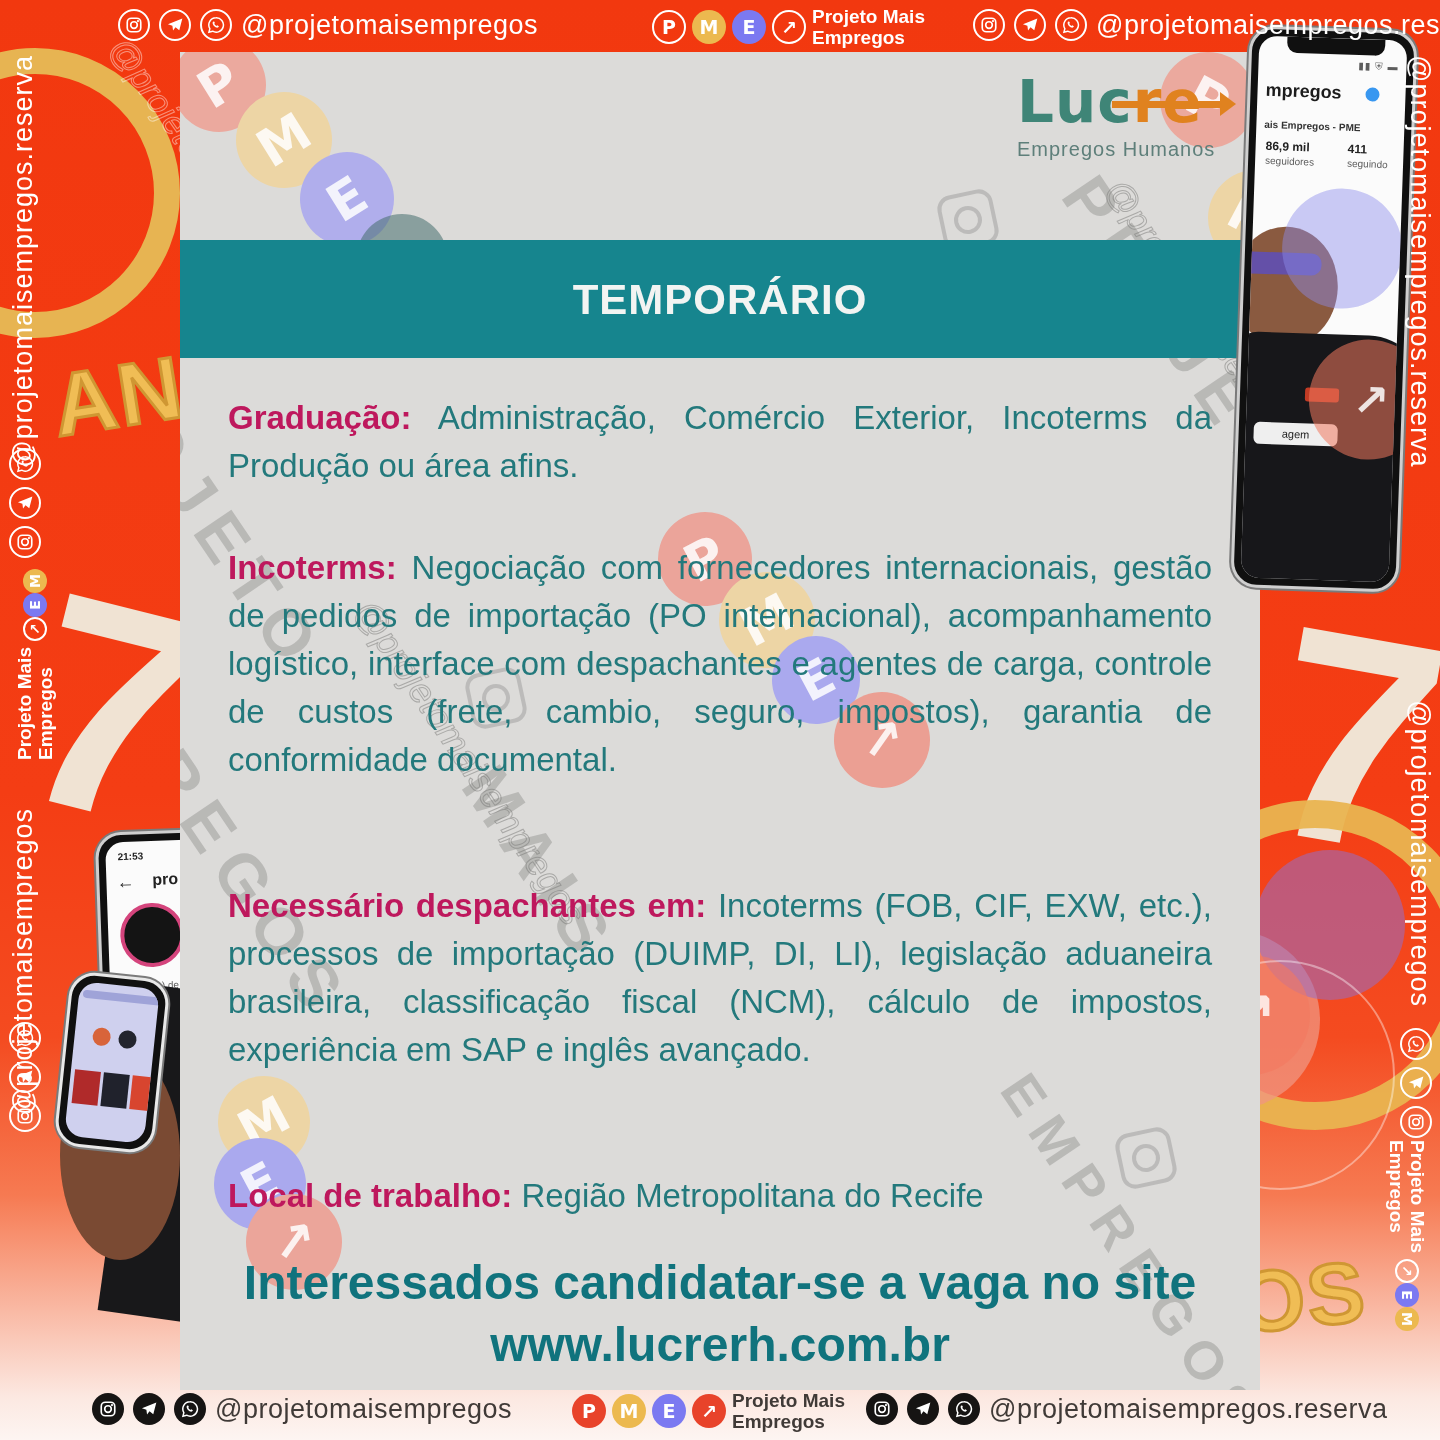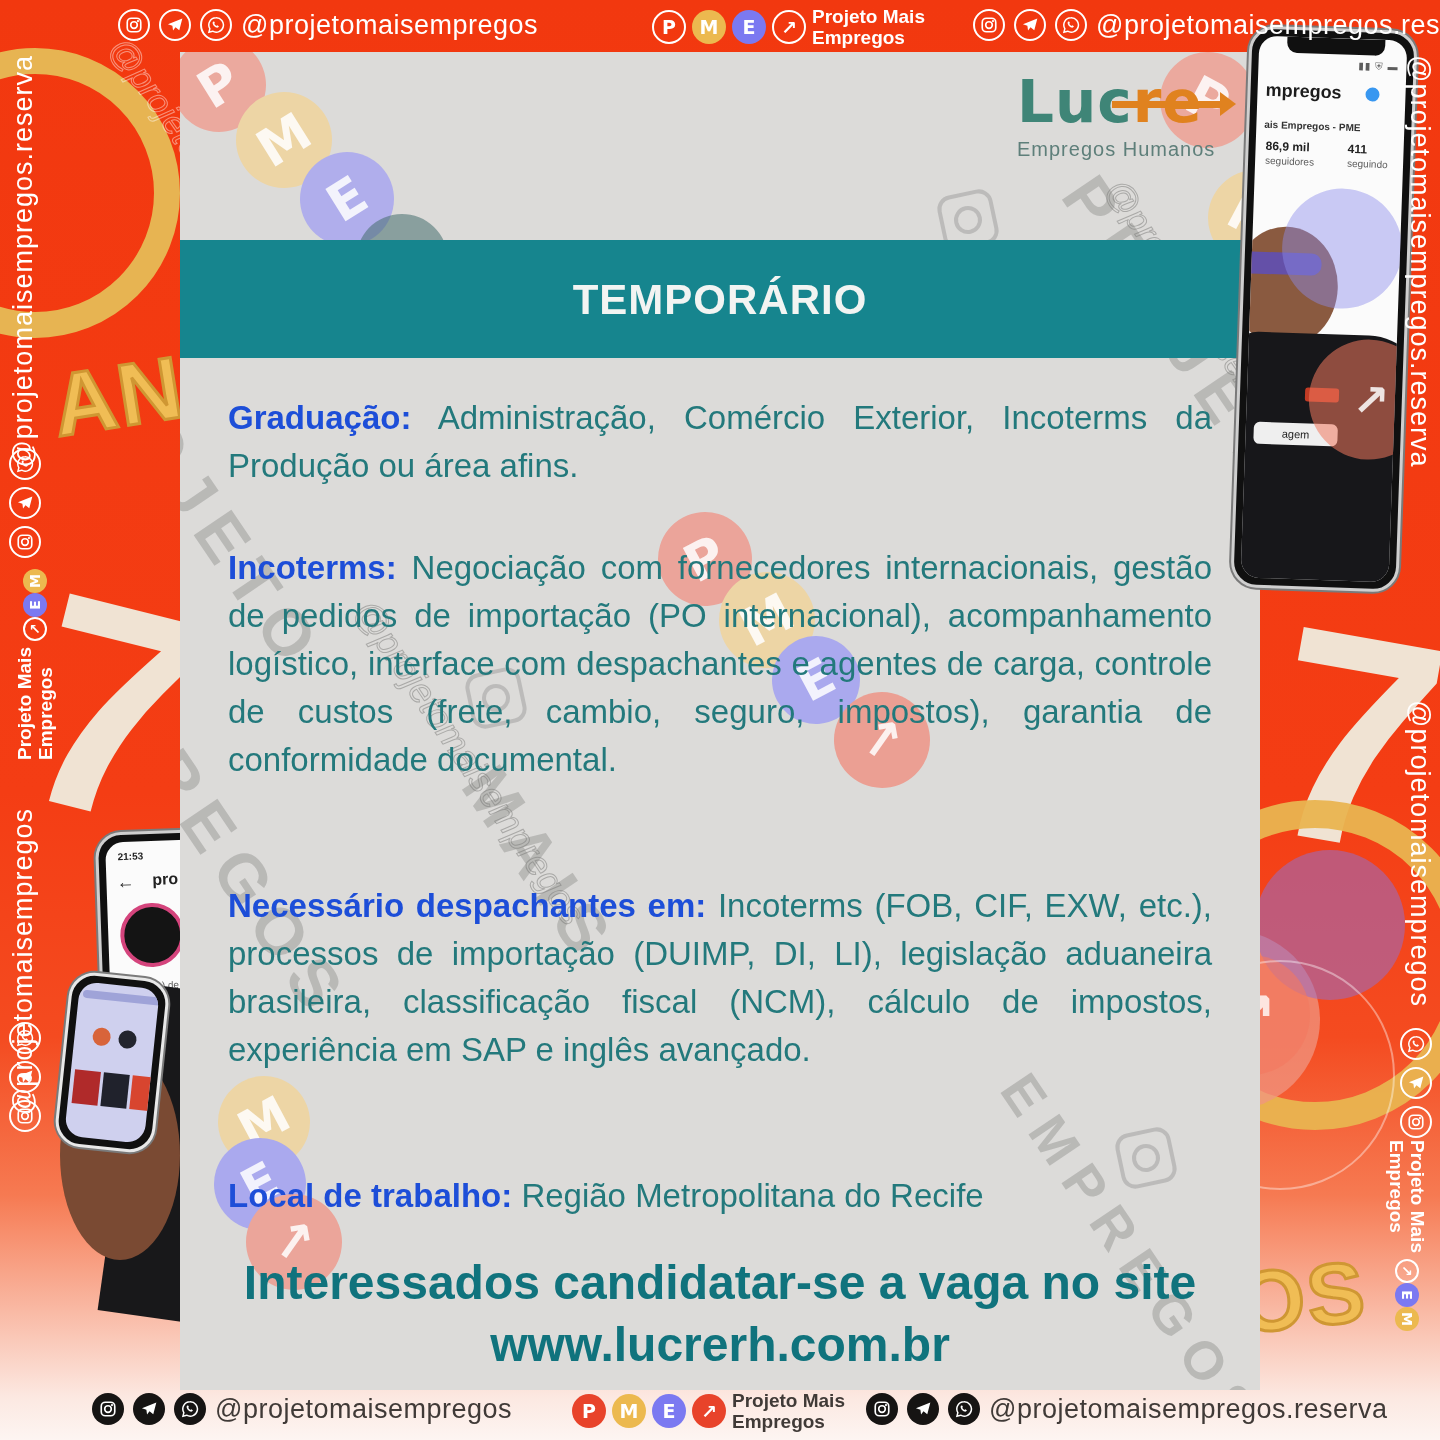--- a/index.html
+++ b/index.html
@@ -38,21 +38,21 @@
   .phone{border-radius:26px;background:#101010;border:3px solid #cfcfcf;box-shadow:0 0 0 2px #7a7a7a;box-sizing:border-box;overflow:hidden;}
   .screen{position:absolute;inset:7px;background:#fbfbfb;border-radius:18px;overflow:hidden;}
   .tinytxt{color:#5d5d5d;font-size:10px;line-height:13px;}
 
   
   #card{left:180px;top:52px;width:1080px;height:1338px;background:#dcdbd9;overflow:hidden;z-index:3;}
   .vaga{width:100%;text-align:center;top:28px;font-size:97px;font-weight:800;letter-spacing:7px;color:#c17d15;}
   .banner{left:0;top:188px;width:100%;height:118px;background:#16858e;display:flex;flex-direction:column;align-items:center;justify-content:center;}
   .banner div{color:#f2f4f2;font-weight:800;font-size:42px;line-height:53px;letter-spacing:1px;text-align:center;}
   .sect{left:48px;width:984px;font-size:33px;line-height:48px;color:#23797c;text-align:justify;}
-  .sect b{color:#1d4ed8;font-weight:800;}
+  .sect b{color:#be185d;font-weight:800;}
   .cta{width:100%;text-align:center;color:#10737d;font-weight:800;font-size:48px;line-height:62px;}
   .lucre{right:28px;top:16px;width:215px;}
   .lucre .name{font-size:58px;font-weight:700;letter-spacing:1px;position:relative;font-family:"DejaVu Sans",sans-serif;}
   .lucre .luc{color:#3f8577;}
   .lucre .re{color:#e0821f;}
   .lucre .arrowline{position:absolute;right:2px;top:33px;width:118px;height:7px;background:#e0821f;}
   .lucre .arrowhead{position:absolute;right:-4px;top:24px;width:0;height:0;border-left:16px solid #e0821f;border-top:12px solid transparent;border-bottom:12px solid transparent;}
   .lucre .sub{font-size:20px;color:#5e7f7a;letter-spacing:1px;margin-top:2px;}
   .wm-circle{border-radius:50%;display:flex;align-items:center;justify-content:center;font-weight:900;color:rgba(255,255,255,.85);font-family:"DejaVu Sans",sans-serif;}
   .wm-text{color:rgba(128,128,126,.38);font-weight:700;letter-spacing:14px;font-size:66px;white-space:nowrap;}

